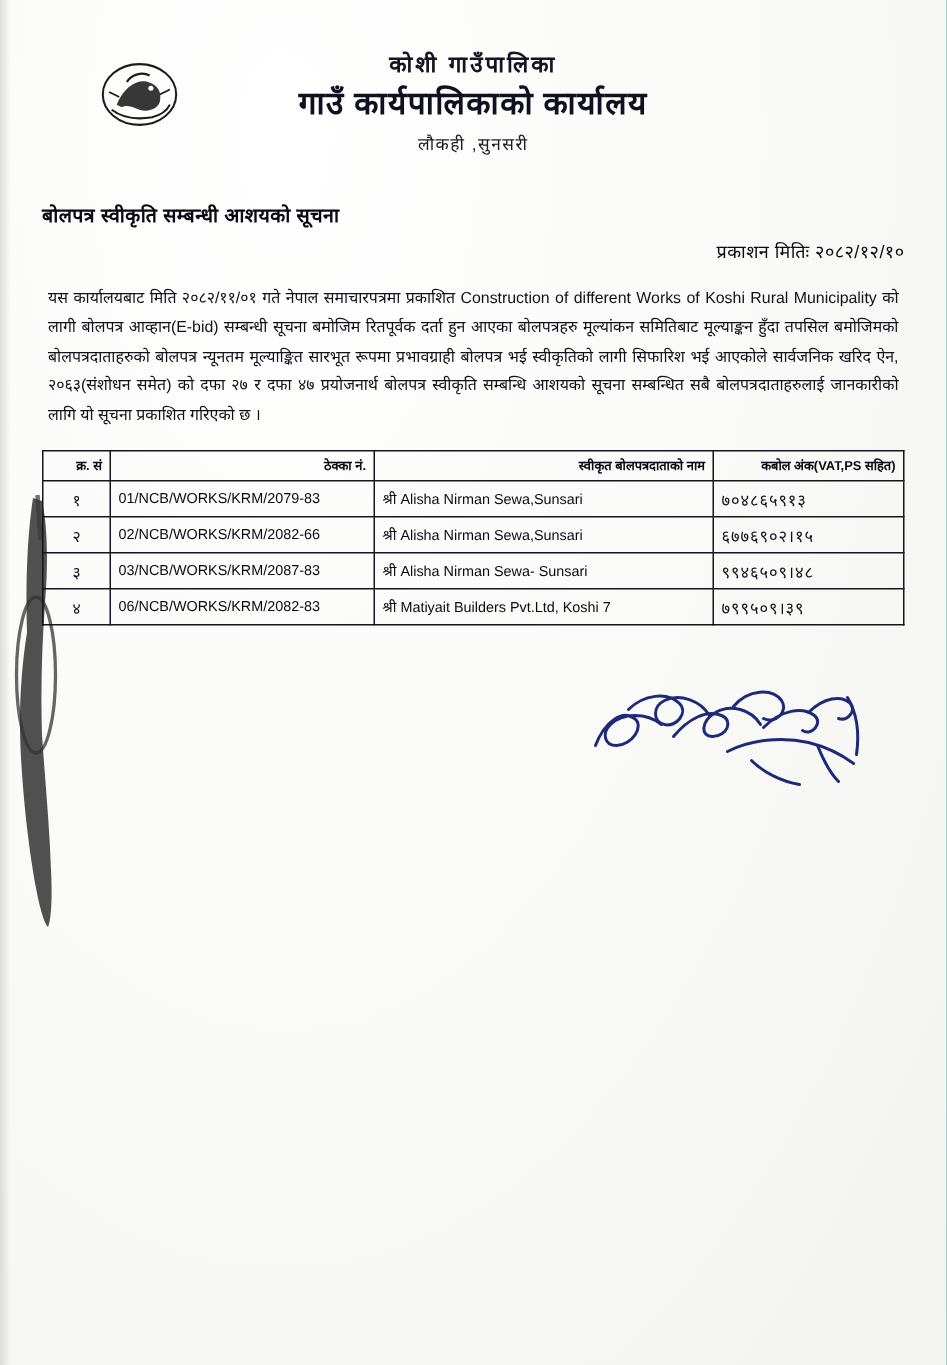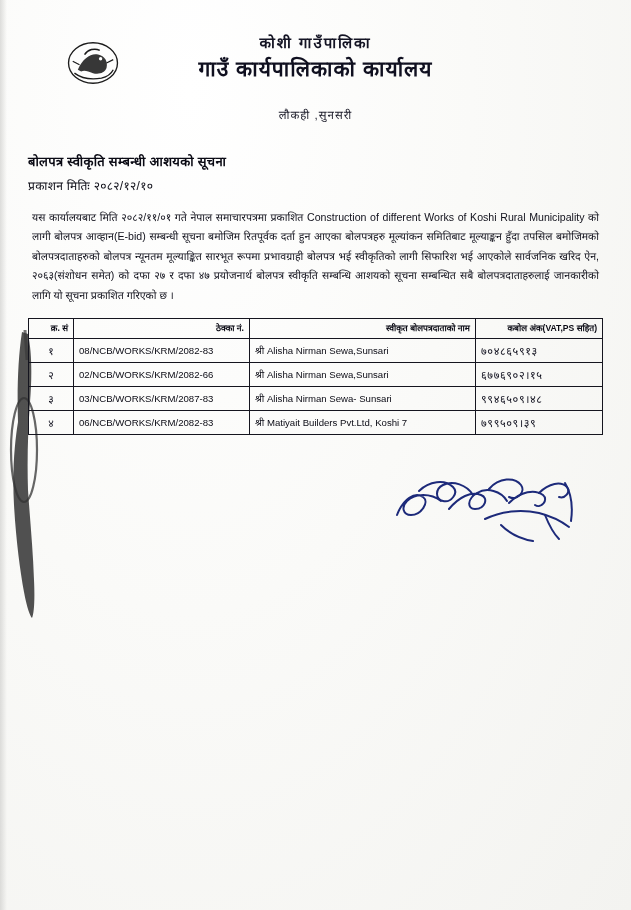--- a/index.html
+++ b/index.html
@@ -51,39 +51,40 @@
     letter-spacing: 2px;
     font-weight: bold;
     color: #141424;
     margin-bottom: 2px;
   }
   .office-name {
     font-size: 21px;
     font-weight: bold;
     letter-spacing: 1px;
     color: #101020;
-    margin-bottom: 24px;
+    margin-bottom: 6px;
+    font-family: Liberation Serif, serif;
   }
   .addr1, .addr2 {
     font-size: 11.5px;
     letter-spacing: 1px;
     color: #1a1a28;
     line-height: 1.7;
   }
 
   
   .doc-title {
     text-align: left;
     font-size: 13px;
     font-weight: bold;
     margin-top: 26px;
     letter-spacing: .3px;
   }
   .pub-date {
-    text-align: left;
+    text-align: right;
     font-size: 12px;
     margin-top: 7px;
     letter-spacing: .3px;
   }
 
   
   .body-text {
     margin-top: 14px;
     font-size: 10.6px;
     line-height: 1.85;
@@ -206,21 +207,21 @@
           <th class="col-sn">क्र.
 सं</th>
           <th class="col-contract">ठेक्का नं.</th>
           <th class="col-bidder">स्वीकृत बोलपत्रदाताको नाम</th>
           <th class="col-amount">कबोल अंक(VAT,PS सहित)</th>
         </tr>
       </thead>
       <tbody>
         <tr>
           <td class="col-sn hand">१</td>
-          <td class="col-contract">08/NCB/WORKS/KRM/2082-83</td>
+          <td class="col-contract">01/NCB/WORKS/KRM/2079-83</td>
           <td class="col-bidder bidder-cell">श्री Alisha Nirman Sewa,Sunsari</td>
           <td class="col-amount amount-cell hand">७०४८६५९१३</td>
         </tr>
         <tr>
           <td class="col-sn hand">२</td>
           <td class="col-contract">02/NCB/WORKS/KRM/2082-66</td>
           <td class="col-bidder bidder-cell">श्री Alisha Nirman Sewa,Sunsari</td>
           <td class="col-amount amount-cell hand">६७७६९०२।१५</td>
         </tr>
         <tr>

